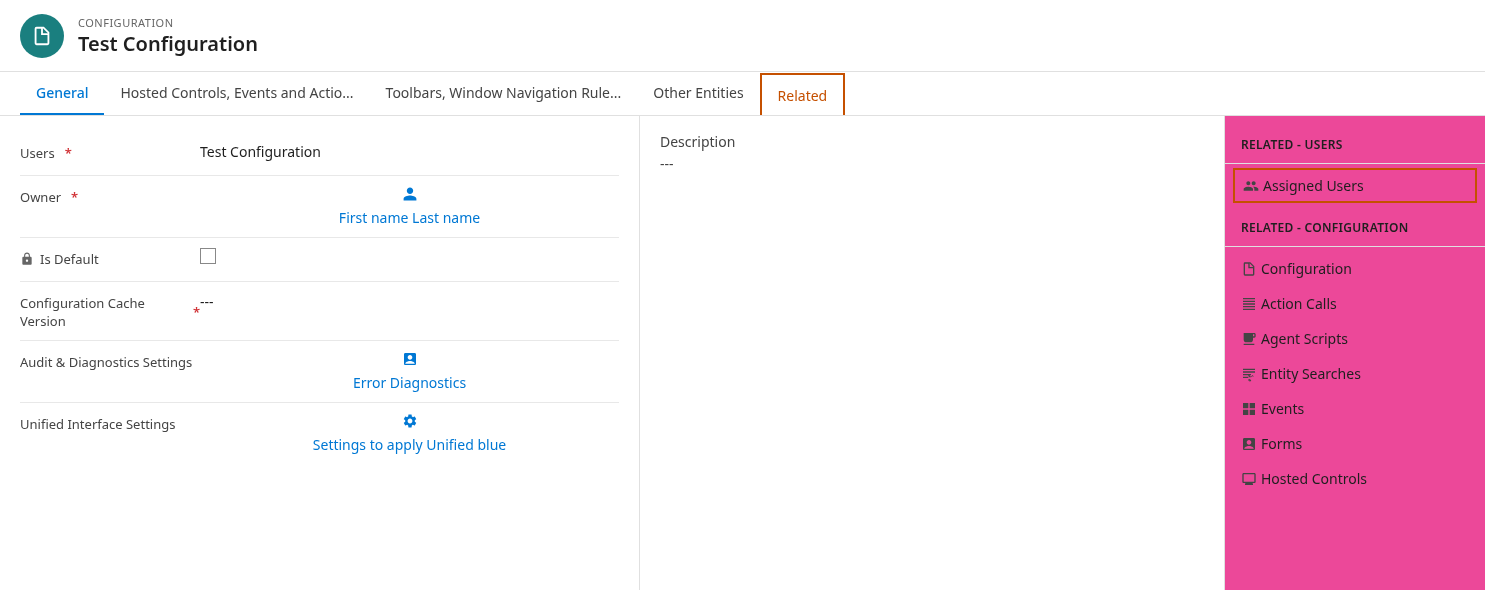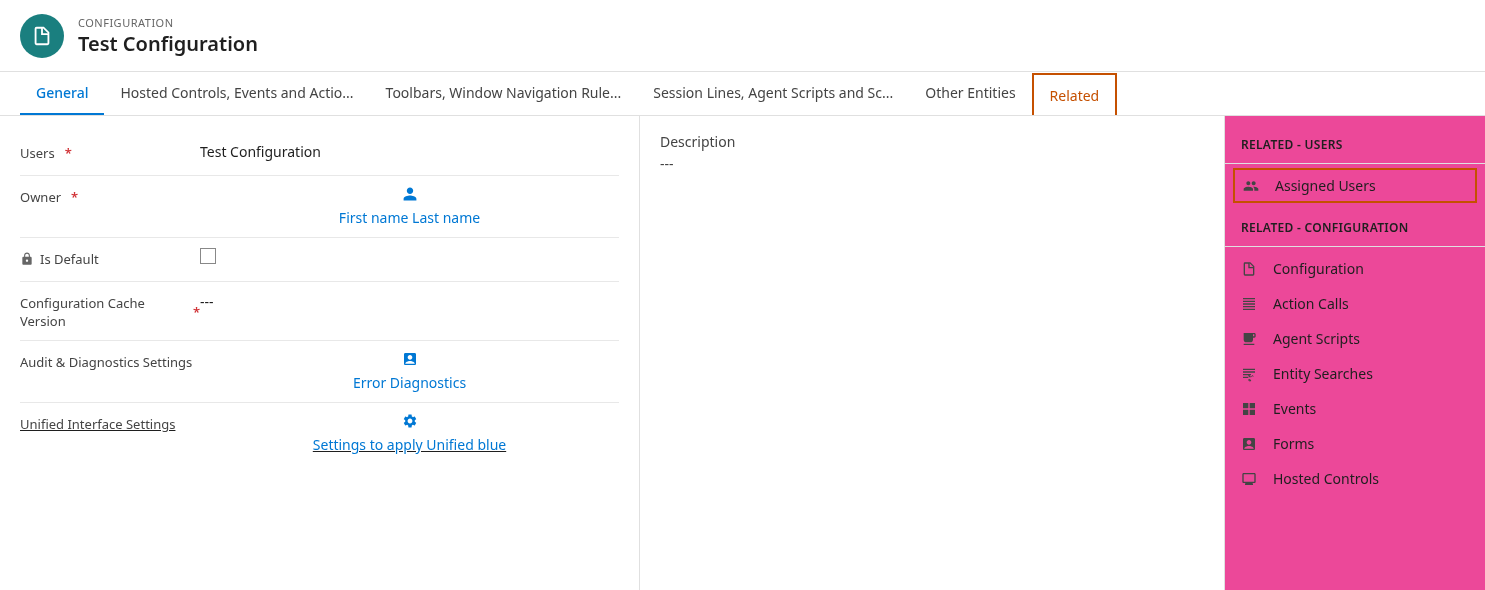--- a/index.html
+++ b/index.html
@@ -70,21 +70,21 @@
       overflow-y: auto;
     }
 
     .field-row {
       display: flex;
       align-items: flex-start;
       padding: 10px 0;
       border-bottom: 1px solid #e8e8e8;
       min-height: 44px;
     }
-    .field-row:last-child { border-bottom: none; text-decoration: underline; }
+    .field-row:last-child { border-bottom: none; }
     .field-label {
       width: 180px;
       flex-shrink: 0;
       color: #444;
       font-size: 13px;
       padding-top: 2px;
       display: flex;
       align-items: center;
       gap: 6px;
     }
@@ -124,21 +124,21 @@
       font-weight: 600;
       color: #1f1f1f;
       padding: 8px 16px 6px;
       text-transform: uppercase;
       letter-spacing: 0.3px;
     }
     .related-item {
       display: flex;
       align-items: center;
       padding: 8px 16px;
-      gap: 16px;
+      gap: 4px;
       cursor: pointer;
       font-size: 14px;
       color: #1f1f1f;
     }
     .related-item.highlighted {
       border: 2px solid #c55000;
       margin: 2px 8px;
       padding: 6px 8px;
       border-radius: 0;
     }
@@ -161,21 +161,20 @@
   <div class="app-title-group">
     <span class="app-subtitle">CONFIGURATION</span>
     <span class="app-title">Test Configuration</span>
   </div>
 </div>
 
 <div class="tab-bar">
   <div class="tab-item active">General</div>
   <div class="tab-item">Hosted Controls, Events and Actio...</div>
   <div class="tab-item">Toolbars, Window Navigation Rule...</div>
-  <div class="tab-item">Session Lines, Agent Scripts and Sc...</div>
   <div class="tab-item">Other Entities</div>
   <div class="tab-item related-active">Related</div>
 </div>
 
 <div class="main-content">
 
   <div class="form-panel">
 
     <div class="field-row">
       <div class="field-label">

